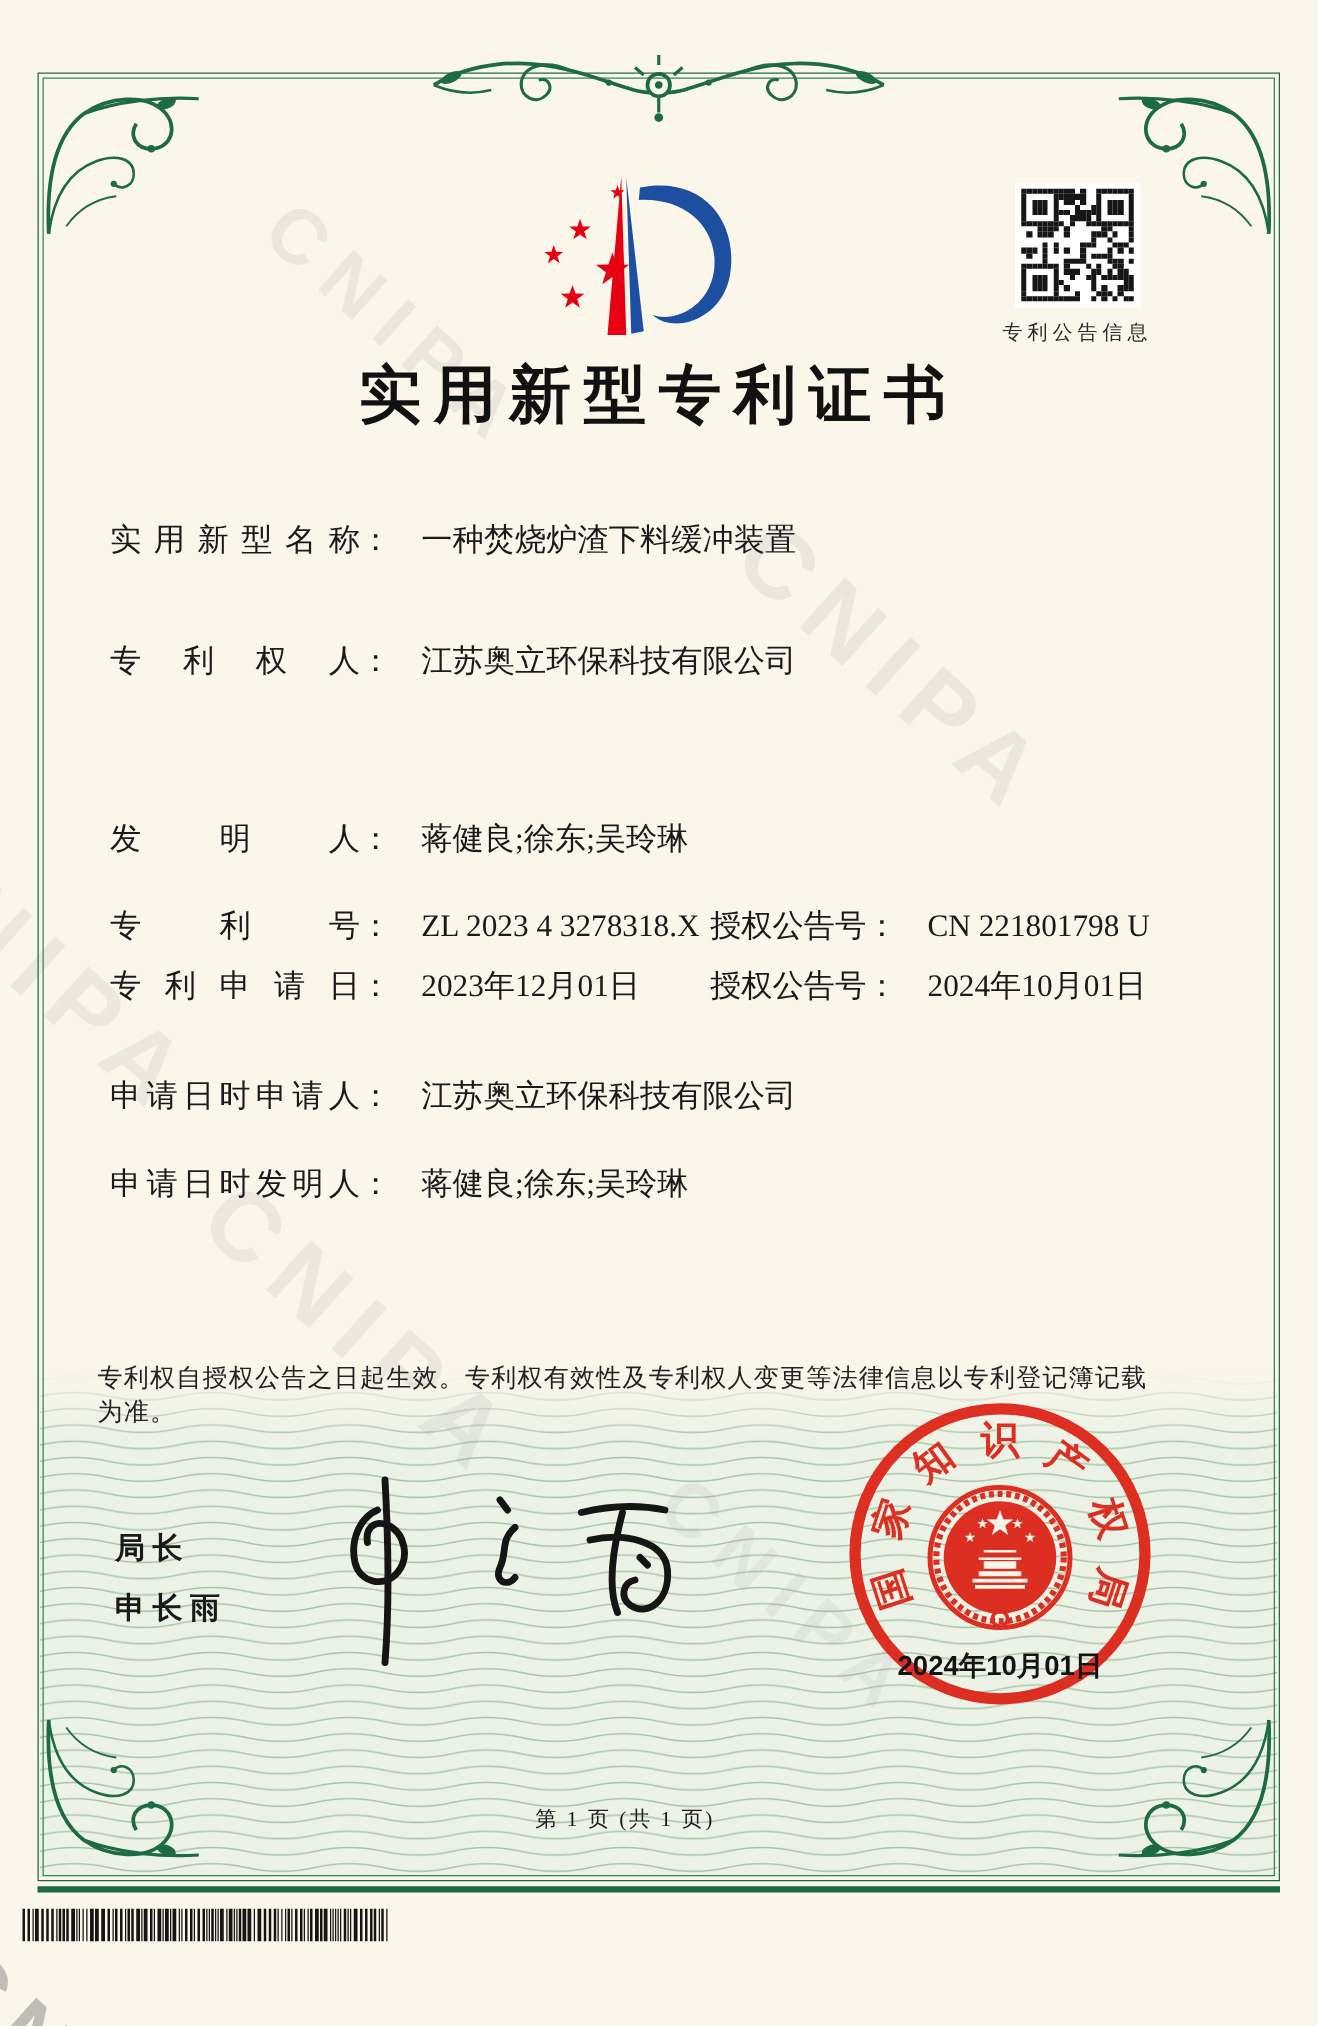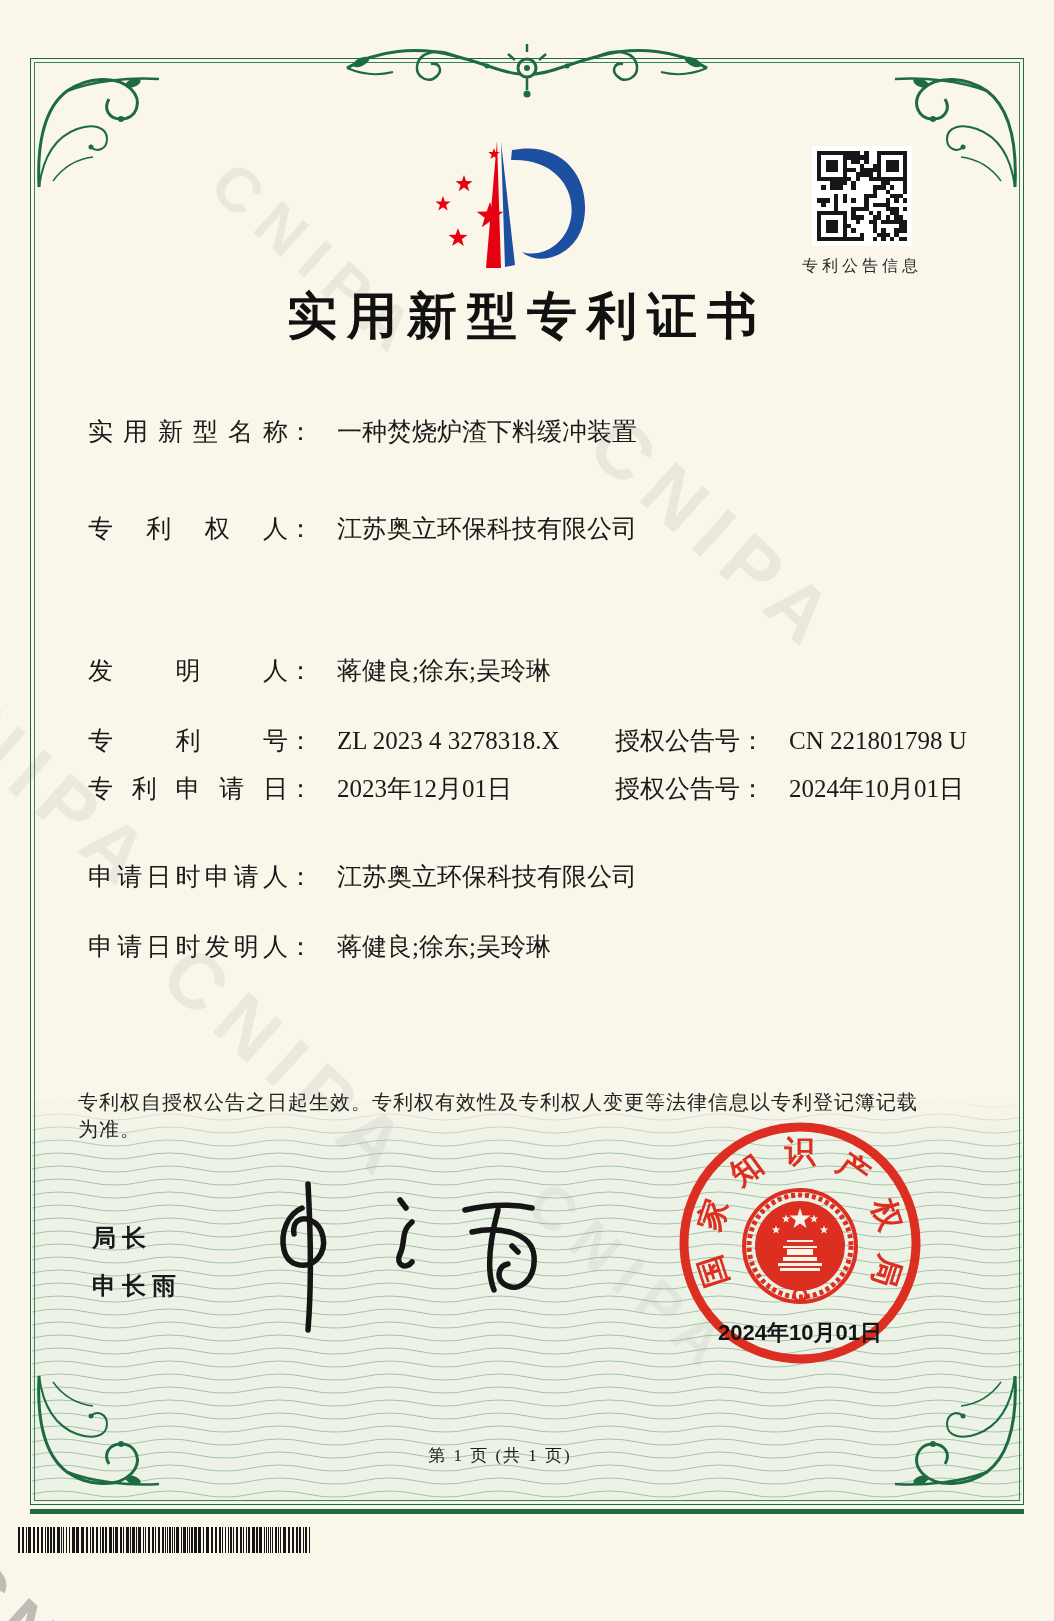--- a/index.html
+++ b/index.html
@@ -43,21 +43,21 @@
   .qc.d{background:#161616;}
   .qr-cap{position:absolute; left:782px; top:256px; width:160px; text-align:center;
     font-size:16px; letter-spacing:4px; color:#2a2a2a; z-index:4;}
   .title{position:absolute; left:0; top:283px; width:1054px; text-align:center;
     font-size:50px; font-weight:700; letter-spacing:10px; color:#111; z-index:4;}
   
   .row{position:absolute; left:88px; font-size:25px; z-index:4; white-space:nowrap;}
   .flabel{display:inline-block; width:200px; text-align:justify; text-align-last:justify;}
   .fcolon{display:inline-block; margin-right:24px;}
   .fval{color:#1a1a1a;}
-  .rcol{position:absolute; left:480px; top:0; white-space:nowrap;margin-left:47px;}
+  .rcol{position:absolute; left:480px; top:0; white-space:nowrap;}
   .rlabel{display:inline-block;}
   .r-name{top:415px;} .r-patentee{top:512px;} .r-address{top:584px;} .r-inventor{top:654px;}
   .r-patno{top:724px;} .r-dates{top:772px;} .r-applicant{top:860px;} .r-inv2{top:930px;}
   
   .legal{position:absolute; left:78px; width:858px; font-size:20px; color:#222;
     z-index:4; letter-spacing:1px;}
   .legal1{top:1046px; text-indent:38px;}
   .legal2{top:1089px;}
   
   .role{position:absolute; left:92px; top:1222px; font-size:24px; font-weight:700;

